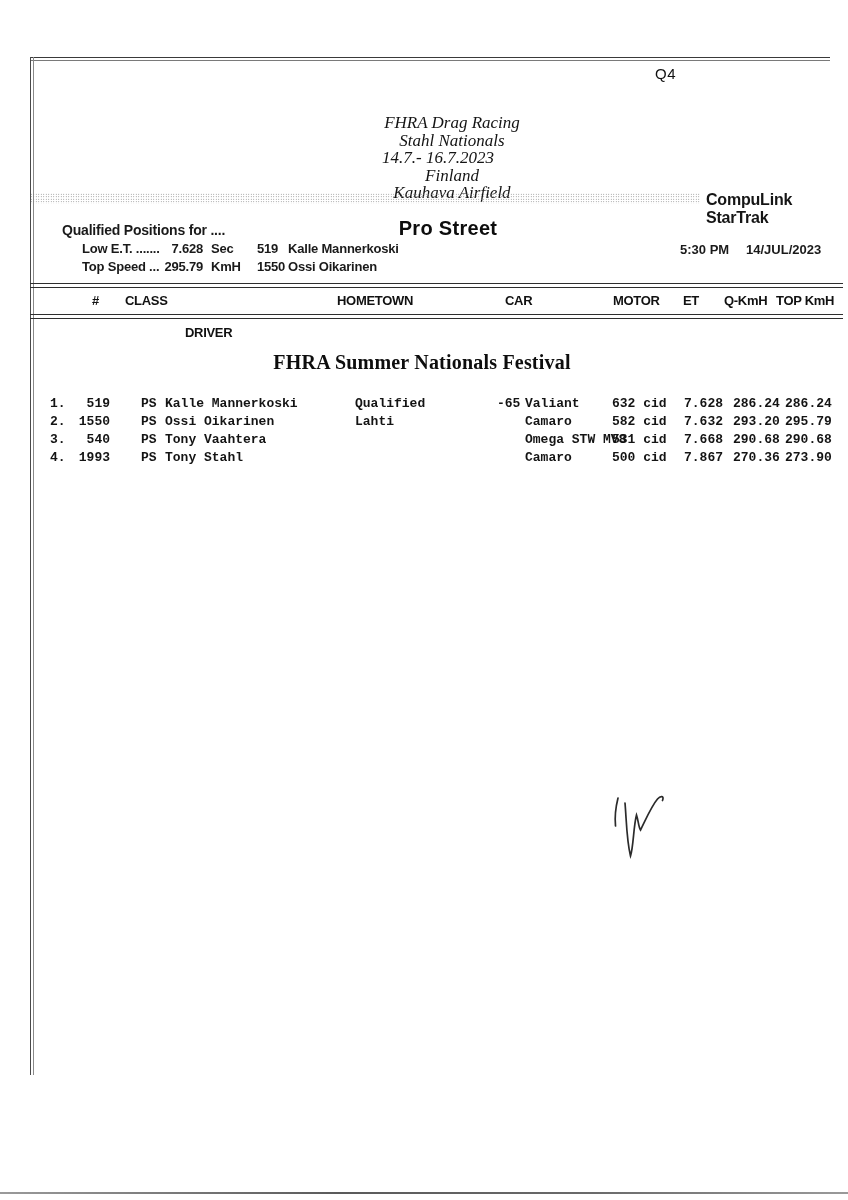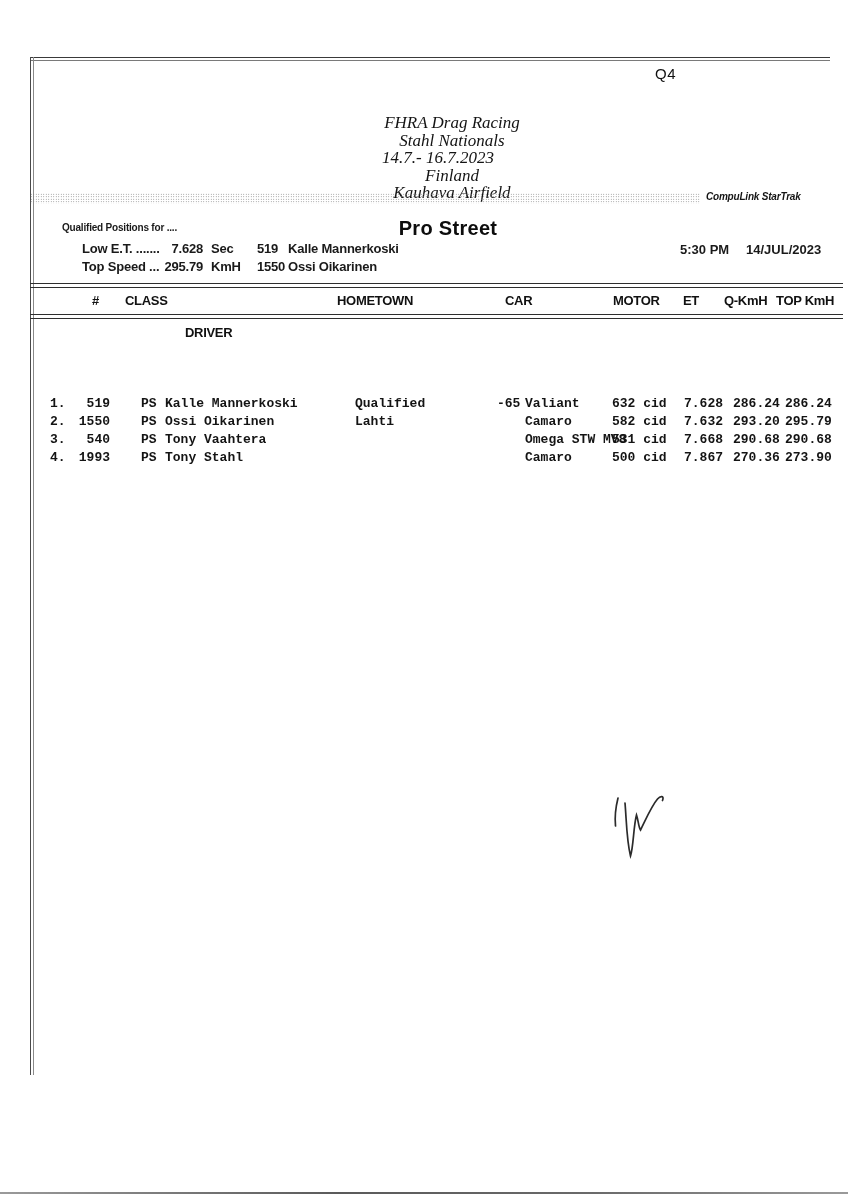--- a/index.html
+++ b/index.html
@@ -13,23 +13,23 @@
   .border-left{left:30px;top:57px;width:2px;height:1018px;border-left:1px solid #4a4a4a;border-right:1px solid #8a8a8a;}
   .scan-bottom{left:0;top:1192px;width:848px;height:2px;background:linear-gradient(to right,#9a9a9a,#5a5a5a 40%,#6a6a6a 70%,#9a9a9a);}
   
   .event-header{left:302px;top:82px;width:300px;font-family:"Liberation Serif",serif;font-style:italic;font-size:17px;line-height:17.5px;text-align:center;color:#141414;margin-top:32px;}
   .event-header div:nth-child(3){transform:translateX(-14px);}
   .q-label{left:655px;top:65px;font-size:15px;letter-spacing:0.5px;color:#111;}
   
   .dot-band{left:30px;top:193px;width:670px;height:11px;
     background-image:radial-gradient(circle,#7d7d7d 0.6px,transparent 0.75px);
     background-size:2.5px 2.5px;}
-  .brand{left:706px;top:191px;font-size:10px;font-weight:600;letter-spacing:-0.2px;color:#151515;font-style:italic;}
+  .brand{left:706px;top:191px;font-size:16px;font-weight:600;letter-spacing:-0.2px;color:#151515;}
   
-  .q-title{left:62px;top:222px;font-size:10px;font-weight:600;letter-spacing:-0.2px;}
+  .q-title{left:62px;top:222px;font-size:14px;font-weight:600;letter-spacing:-0.2px;}
   .class-name{left:348px;top:217px;width:200px;text-align:center;font-family:Liberation Sans, sans-serif;font-weight:700;font-size:20px;letter-spacing:0.3px;color:#0d0d0d;}
   .stat{font-size:13px;font-weight:600;letter-spacing:-0.2px;}
   .row-low{top:241px;}
   .row-top{top:259px;}
   .s-label{left:82px;}
   .s-value{left:140px;width:63px;text-align:right;}
   .s-unit{left:211px;}
   .s-num{left:257px;}
   .s-driver{left:288px;}
   .q-time{left:680px;top:242px;font-size:13px;font-weight:600;}
@@ -107,20 +107,21 @@
     <span class="th h-driver">DRIVER</span>
     <span class="th h-home">HOMETOWN</span>
     <span class="th h-car">CAR</span>
     <span class="th h-motor">MOTOR</span>
     <span class="th h-et">ET</span>
     <span class="th h-q">Q-KmH</span>
     <span class="th h-top">TOP KmH</span>
   </div>
   <div class="abs dline sep2"></div>
 
+  <div class="abs festival-title">FHRA Summer Nationals Festival</div>
 
   <div class="trow" style="top:396px;">
     <span class="c-pos">1.</span>
     <span class="c-num">519</span>
     <span class="c-cls">PS</span>
     <span class="c-drv">Kalle Mannerkoski</span>
     <span class="c-home">Qualified</span>
     <span class="c-carnote">-65</span>
     <span class="c-car">Valiant</span>
     <span class="c-motor">632 cid</span>

